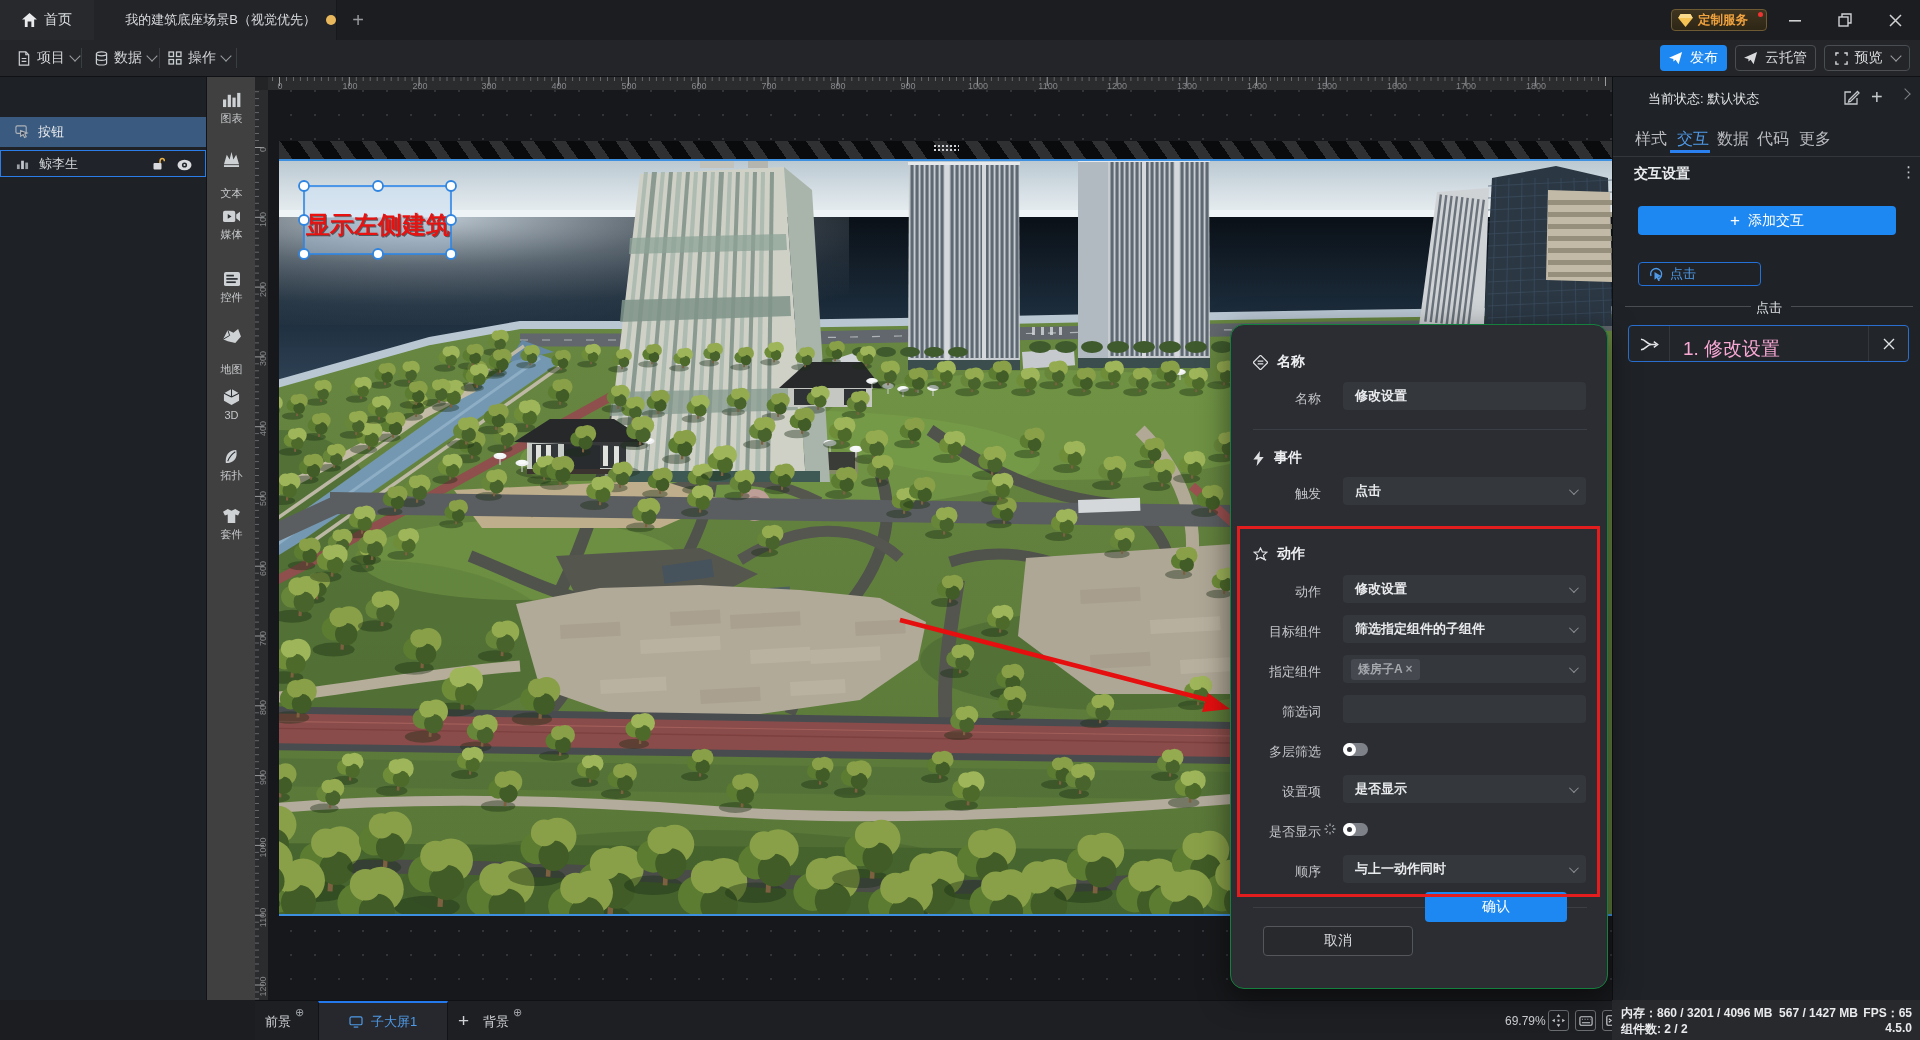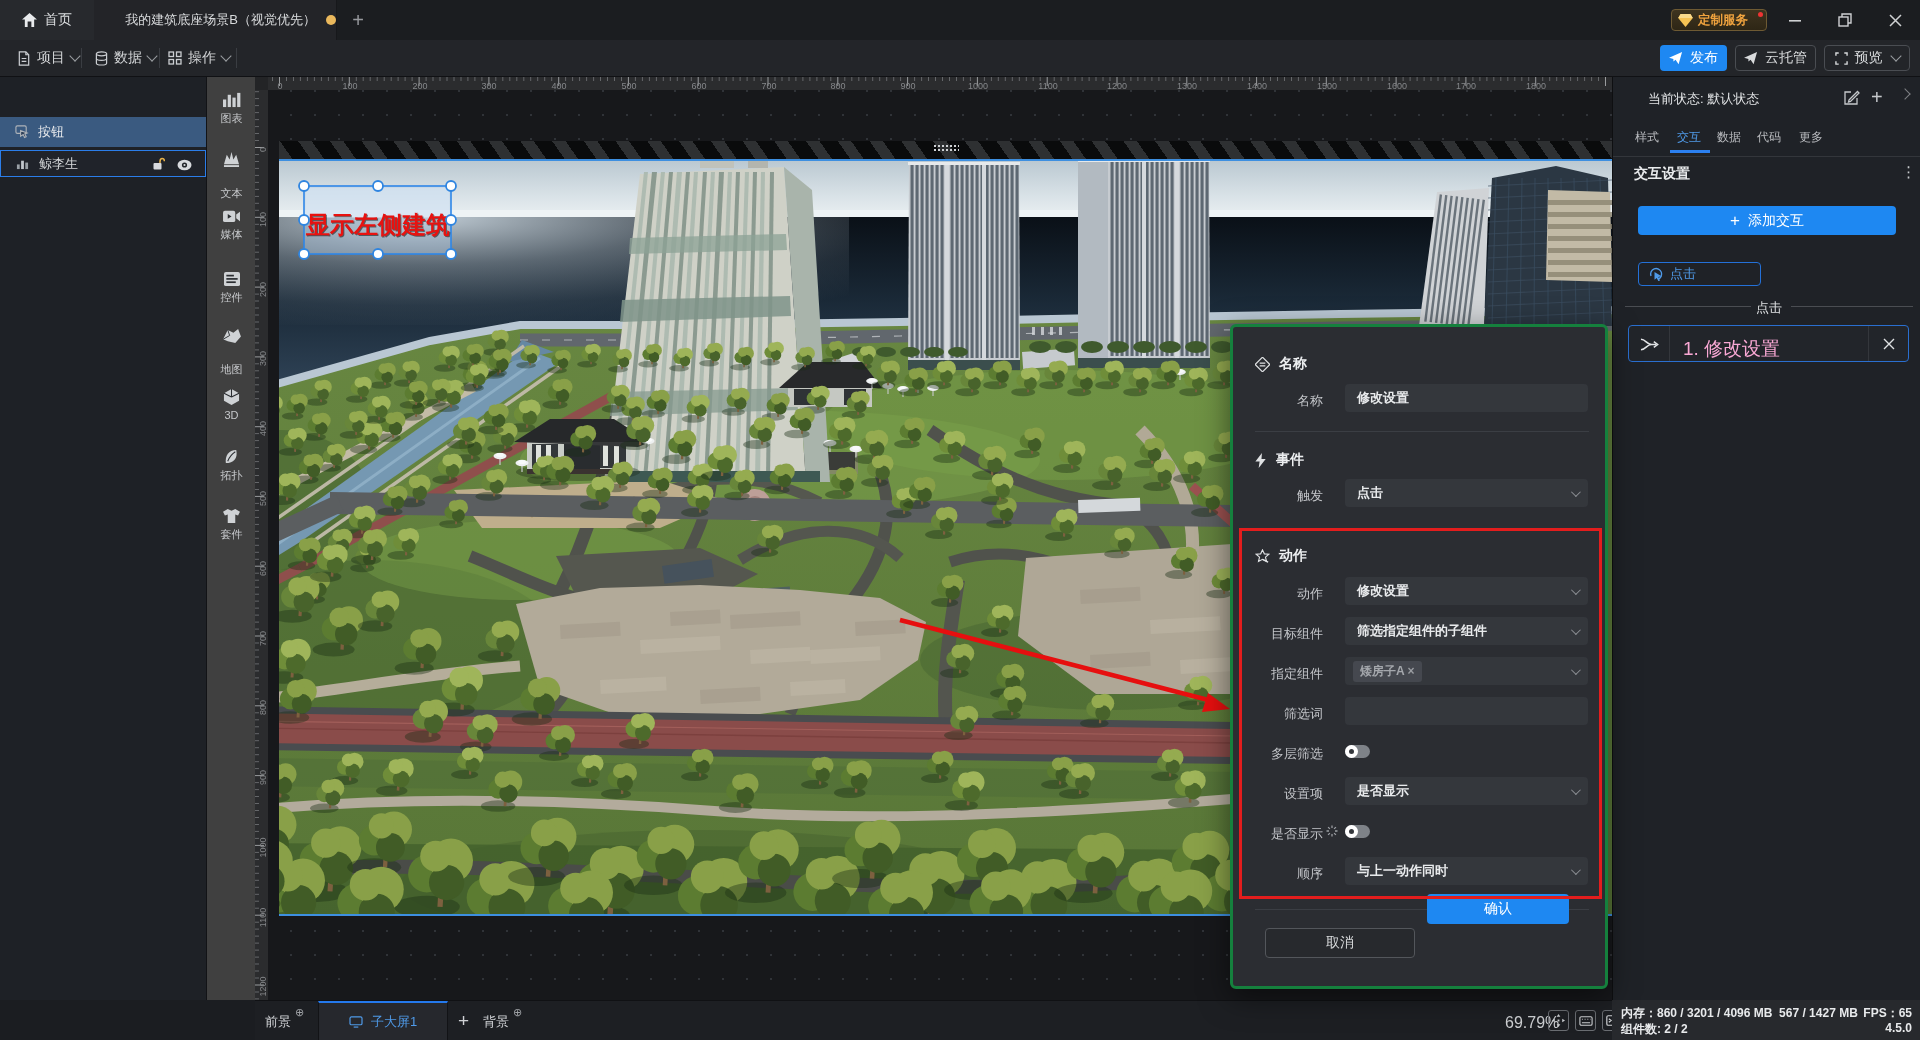--- a/index.html
+++ b/index.html
@@ -24,22 +24,22 @@
 .sb-item{position:absolute;left:0;width:49px;text-align:center;color:#c6c8cb;font-size:11px}
 .canvas{position:absolute;left:255px;top:77px;width:1357px;height:923px;background:#17181b;overflow:hidden}
 .dots{position:absolute;left:13px;top:13px;width:1344px;height:910px;
  background-image:radial-gradient(#303338 1px,transparent 1.3px);background-size:24px 24px;background-position:11px 13px}
 .stripes{position:absolute;left:24px;top:64px;width:1333px;height:18px;
  background:repeating-linear-gradient(55deg,#2e3032 0 11px,#0a0b0c 11px 26px)}
 .scene{position:absolute;left:24px;top:83px;width:1333px;height:756px;overflow:hidden}
 .botline{position:absolute;left:24px;top:837px;width:1333px;height:2px;background:#3d8fe0}
 .rightpanel{position:absolute;left:1612px;top:77px;width:308px;height:923px;background:#1f2227;border-left:1px solid #0e0f11}
 .tabs{position:absolute;left:0;top:44px;width:308px;height:36px;border-bottom:1px solid #33363b}
-.tabs span{position:absolute;top:8px;font-size:12px;color:#b9bbbf}
-.dlg{position:absolute;left:1230px;top:324px;width:378px;height:665px;background:#2b2d32;border:3px solid #15803d;border-radius:6px;box-shadow:0 8px 30px rgba(0,0,0,.5)}
+.tabs span{position:absolute;top:8px;font-size:16px;color:#b9bbbf}
+.dlg{position:absolute;left:1230px;top:324px;width:378px;height:665px;background:#2b2d32;border:1px solid #15803d;border-radius:14px;box-shadow:0 8px 30px rgba(0,0,0,.5)}
 .dlg .sect{position:absolute;left:22px;font-size:14px;font-weight:bold;color:#eceef0;display:flex;align-items:center;gap:9px}
 .dlg .lbl{position:absolute;font-size:13px;color:#c3c5c9;width:86px;text-align:right;left:4px}
 .dlg .ctl{position:absolute;left:112px;width:243px;height:28px;background:#34373c;border-radius:4px;display:flex;align-items:center;padding:0 12px;font-size:13px;font-weight:bold;color:#e8eaec}
 .dlg .ctl .cv{position:absolute;right:10px;width:7px;height:7px;border-right:1.4px solid #8b8e93;border-bottom:1.4px solid #8b8e93;transform:rotate(45deg) translateY(-2px)}
 .dlg .div{position:absolute;left:22px;width:334px;height:1px;background:#3b3e44}
 .toggle{position:absolute;left:112px;width:25px;height:13px;background:#7e8288;border-radius:7px}
 .toggle:before{content:"";position:absolute;left:0px;top:0px;width:13px;height:13px;border-radius:50%;background:#fff}
 .toggle:after{content:"";position:absolute;left:4px;top:4px;width:5px;height:5px;border-radius:50%;background:#34373c}
 .bbar{position:absolute;left:255px;top:1000px;width:1357px;height:40px;background:#1d1f23;border-top:1px solid #101114}
 .statusbar{position:absolute;left:1612px;top:1000px;width:308px;height:40px;background:#27292d;font-size:12px;font-weight:bold;color:#e8eaec}
@@ -2367,21 +2367,21 @@
 <div class="bbar">
     <div style="position:absolute;left:10px;top:12px;font-size:13px;color:#cfd1d4">前景</div>
     <div style="position:absolute;left:40px;top:5px;font-size:11px;color:#9fa2a6">⊕</div>
     <div style="position:absolute;left:63px;top:0;width:130px;height:40px;background:#26282d;border-top:2px solid #2479ec;border-left:1px solid #121316;border-right:1px solid #121316;display:flex;align-items:center;justify-content:center;gap:8px;font-size:13px;color:#4f9ae8"><svg width="14" height="12" viewBox="0 0 15 13" fill="none" stroke="#4f9ae8" stroke-width="1.3">
         <rect x="1" y="1" width="13" height="8.5" rx="1.5"></rect>
         <path d="M5 12 H10"></path>
       </svg>子大屏1</div>
     <div style="position:absolute;left:203px;top:9px;font-size:19px;color:#cfd1d4">+</div>
     <div style="position:absolute;left:228px;top:12px;font-size:13px;color:#cfd1d4">背景</div>
     <div style="position:absolute;left:258px;top:5px;font-size:11px;color:#9fa2a6">⊕</div>
-    <div style="position:absolute;left:1250px;top:13px;font-size:16px;color:#cfd1d4">69.79%</div>
+    <div style="position:absolute;left:1250px;top:13px;font-size:12px;color:#cfd1d4">69.79%</div>
     <div class="icobtn" style="left:1293px">
       <svg width="13" height="13" viewBox="0 0 14 14" fill="#cfd2d5">
         <path d="M7 0 L9 3 H5 Z M7 14 L5 11 H9 Z M0 7 L3 5 V9 Z M14 7 L11 9 V5 Z"></path>
         <rect x="6" y="6" width="2" height="2"></rect>
       </svg>
     </div>
     <div class="icobtn" style="left:1320px">
       <svg width="14" height="10" viewBox="0 0 15 11" fill="none" stroke="#cfd2d5" stroke-width="1.2">
         <rect x="0.8" y="0.8" width="13.4" height="9.4" rx="1.5"></rect>
         <path d="M3 3.5 H4 M6 3.5 H7 M9 3.5 H10 M12 3.5 H12.5 M3 7.5 H12"></path>

